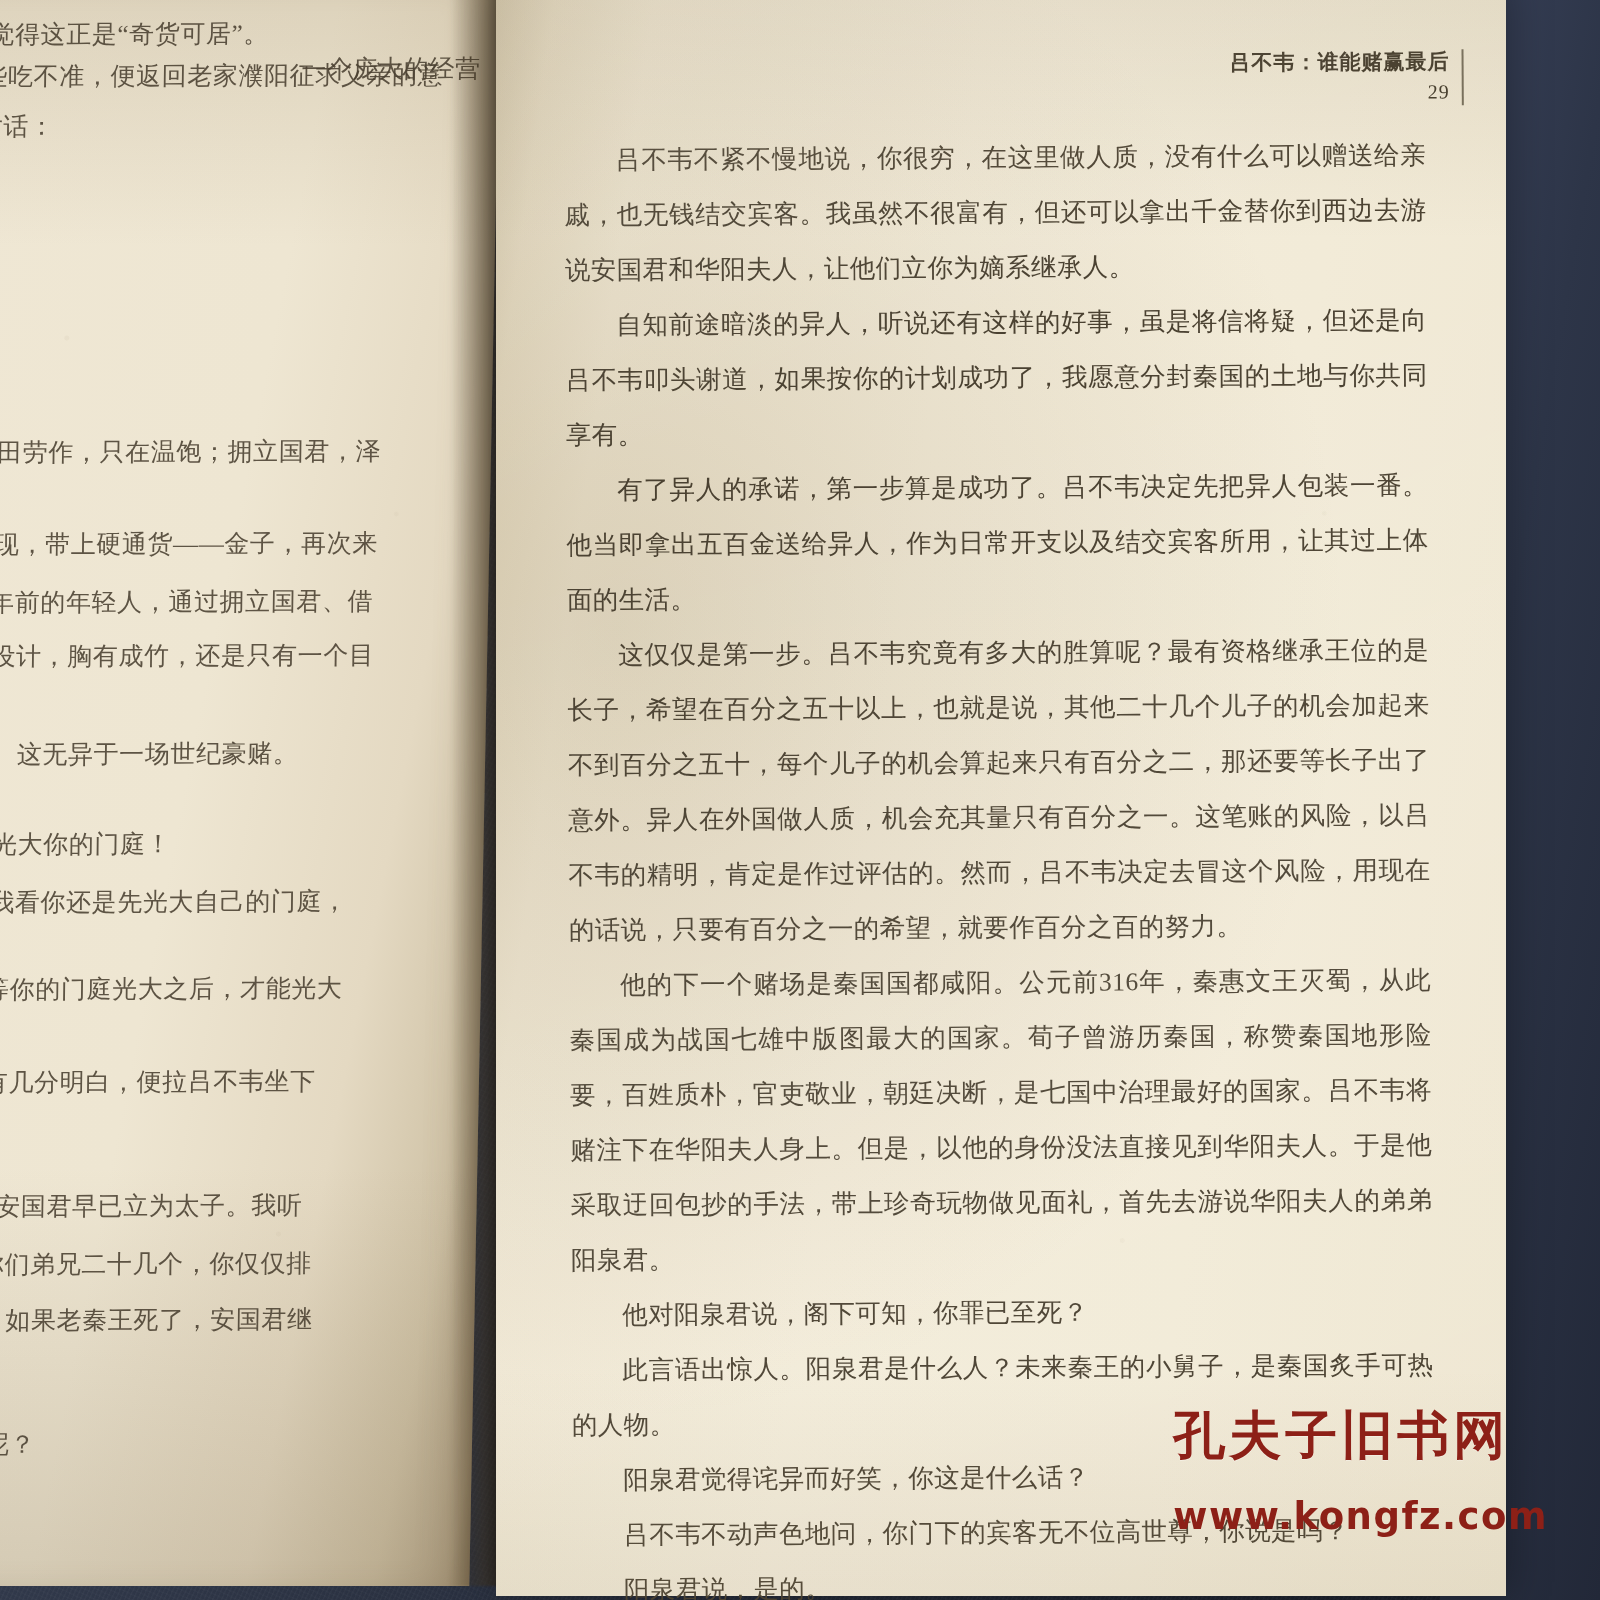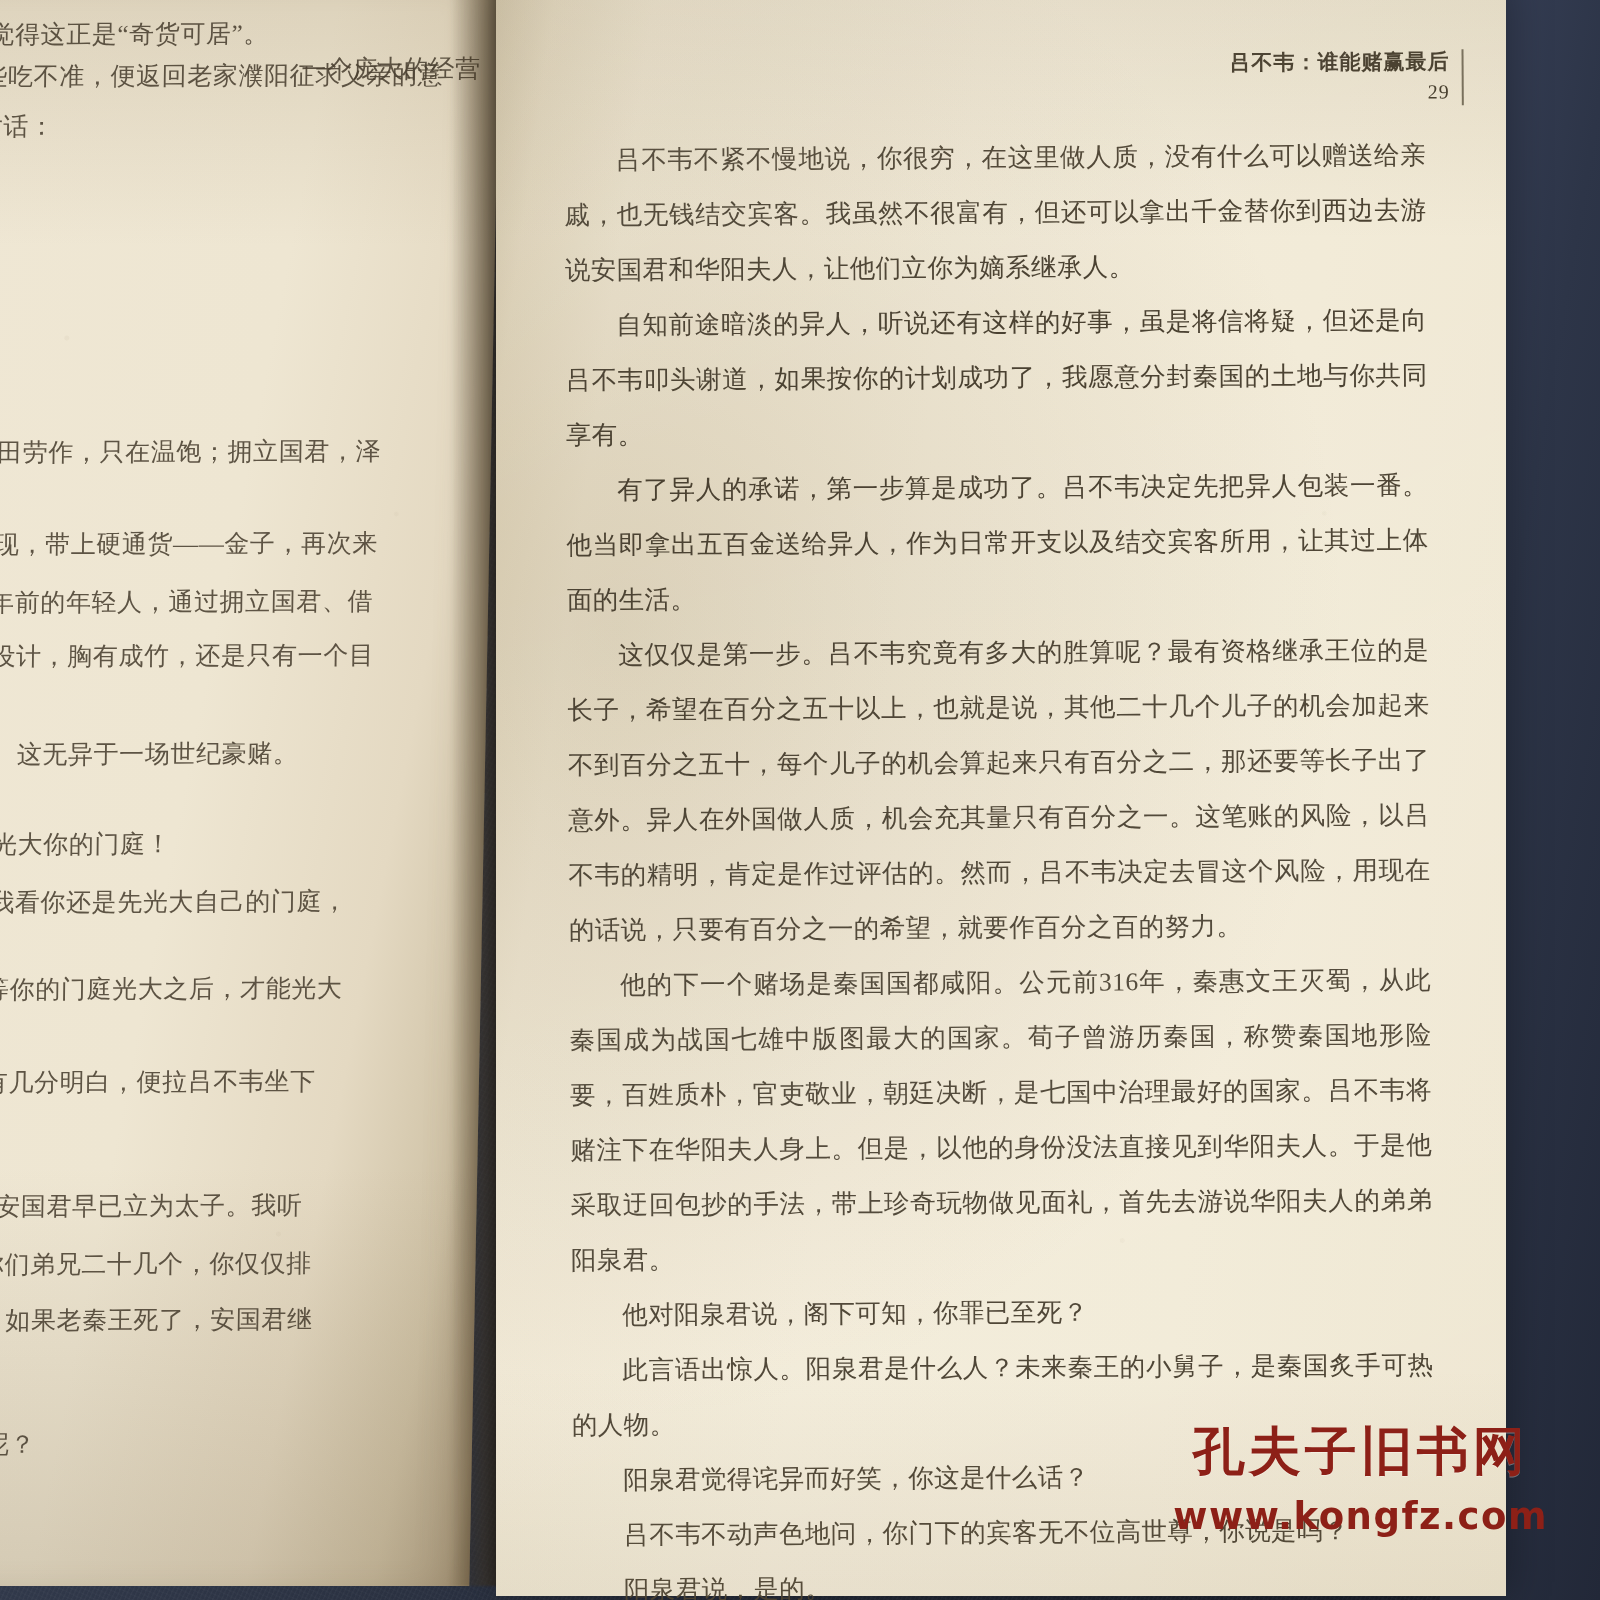--- a/index.html
+++ b/index.html
@@ -174,34 +174,34 @@
   .body-col p {
     margin: 0 0 0 0;
     text-indent: 2em;
   }
 
   
   .watermark {
     position: absolute;
     right: 52px;
     bottom: 62px;
-    text-align: center;
+    text-align: left;
     color: #7a1f18;
     user-select: none;
   }
   .watermark .wm-cn {
     font-size: 52px;
     font-weight: bold;
     letter-spacing: 4px;
     color: #8d2017;
     text-shadow: 0 1px 0 rgba(255,255,255,0.35);
     font-family: "DejaVu Sans", sans-serif;
   }
   .watermark .wm-url {
-    margin-top: 8px;
+    margin-top: 24px;
     font-size: 37px;
     font-weight: bold;
     letter-spacing: 1.5px;
     color: #8d2017;
     font-family: "DejaVu Sans", sans-serif;
   }
 
   
   .speckle {
     position:absolute; inset:0;

